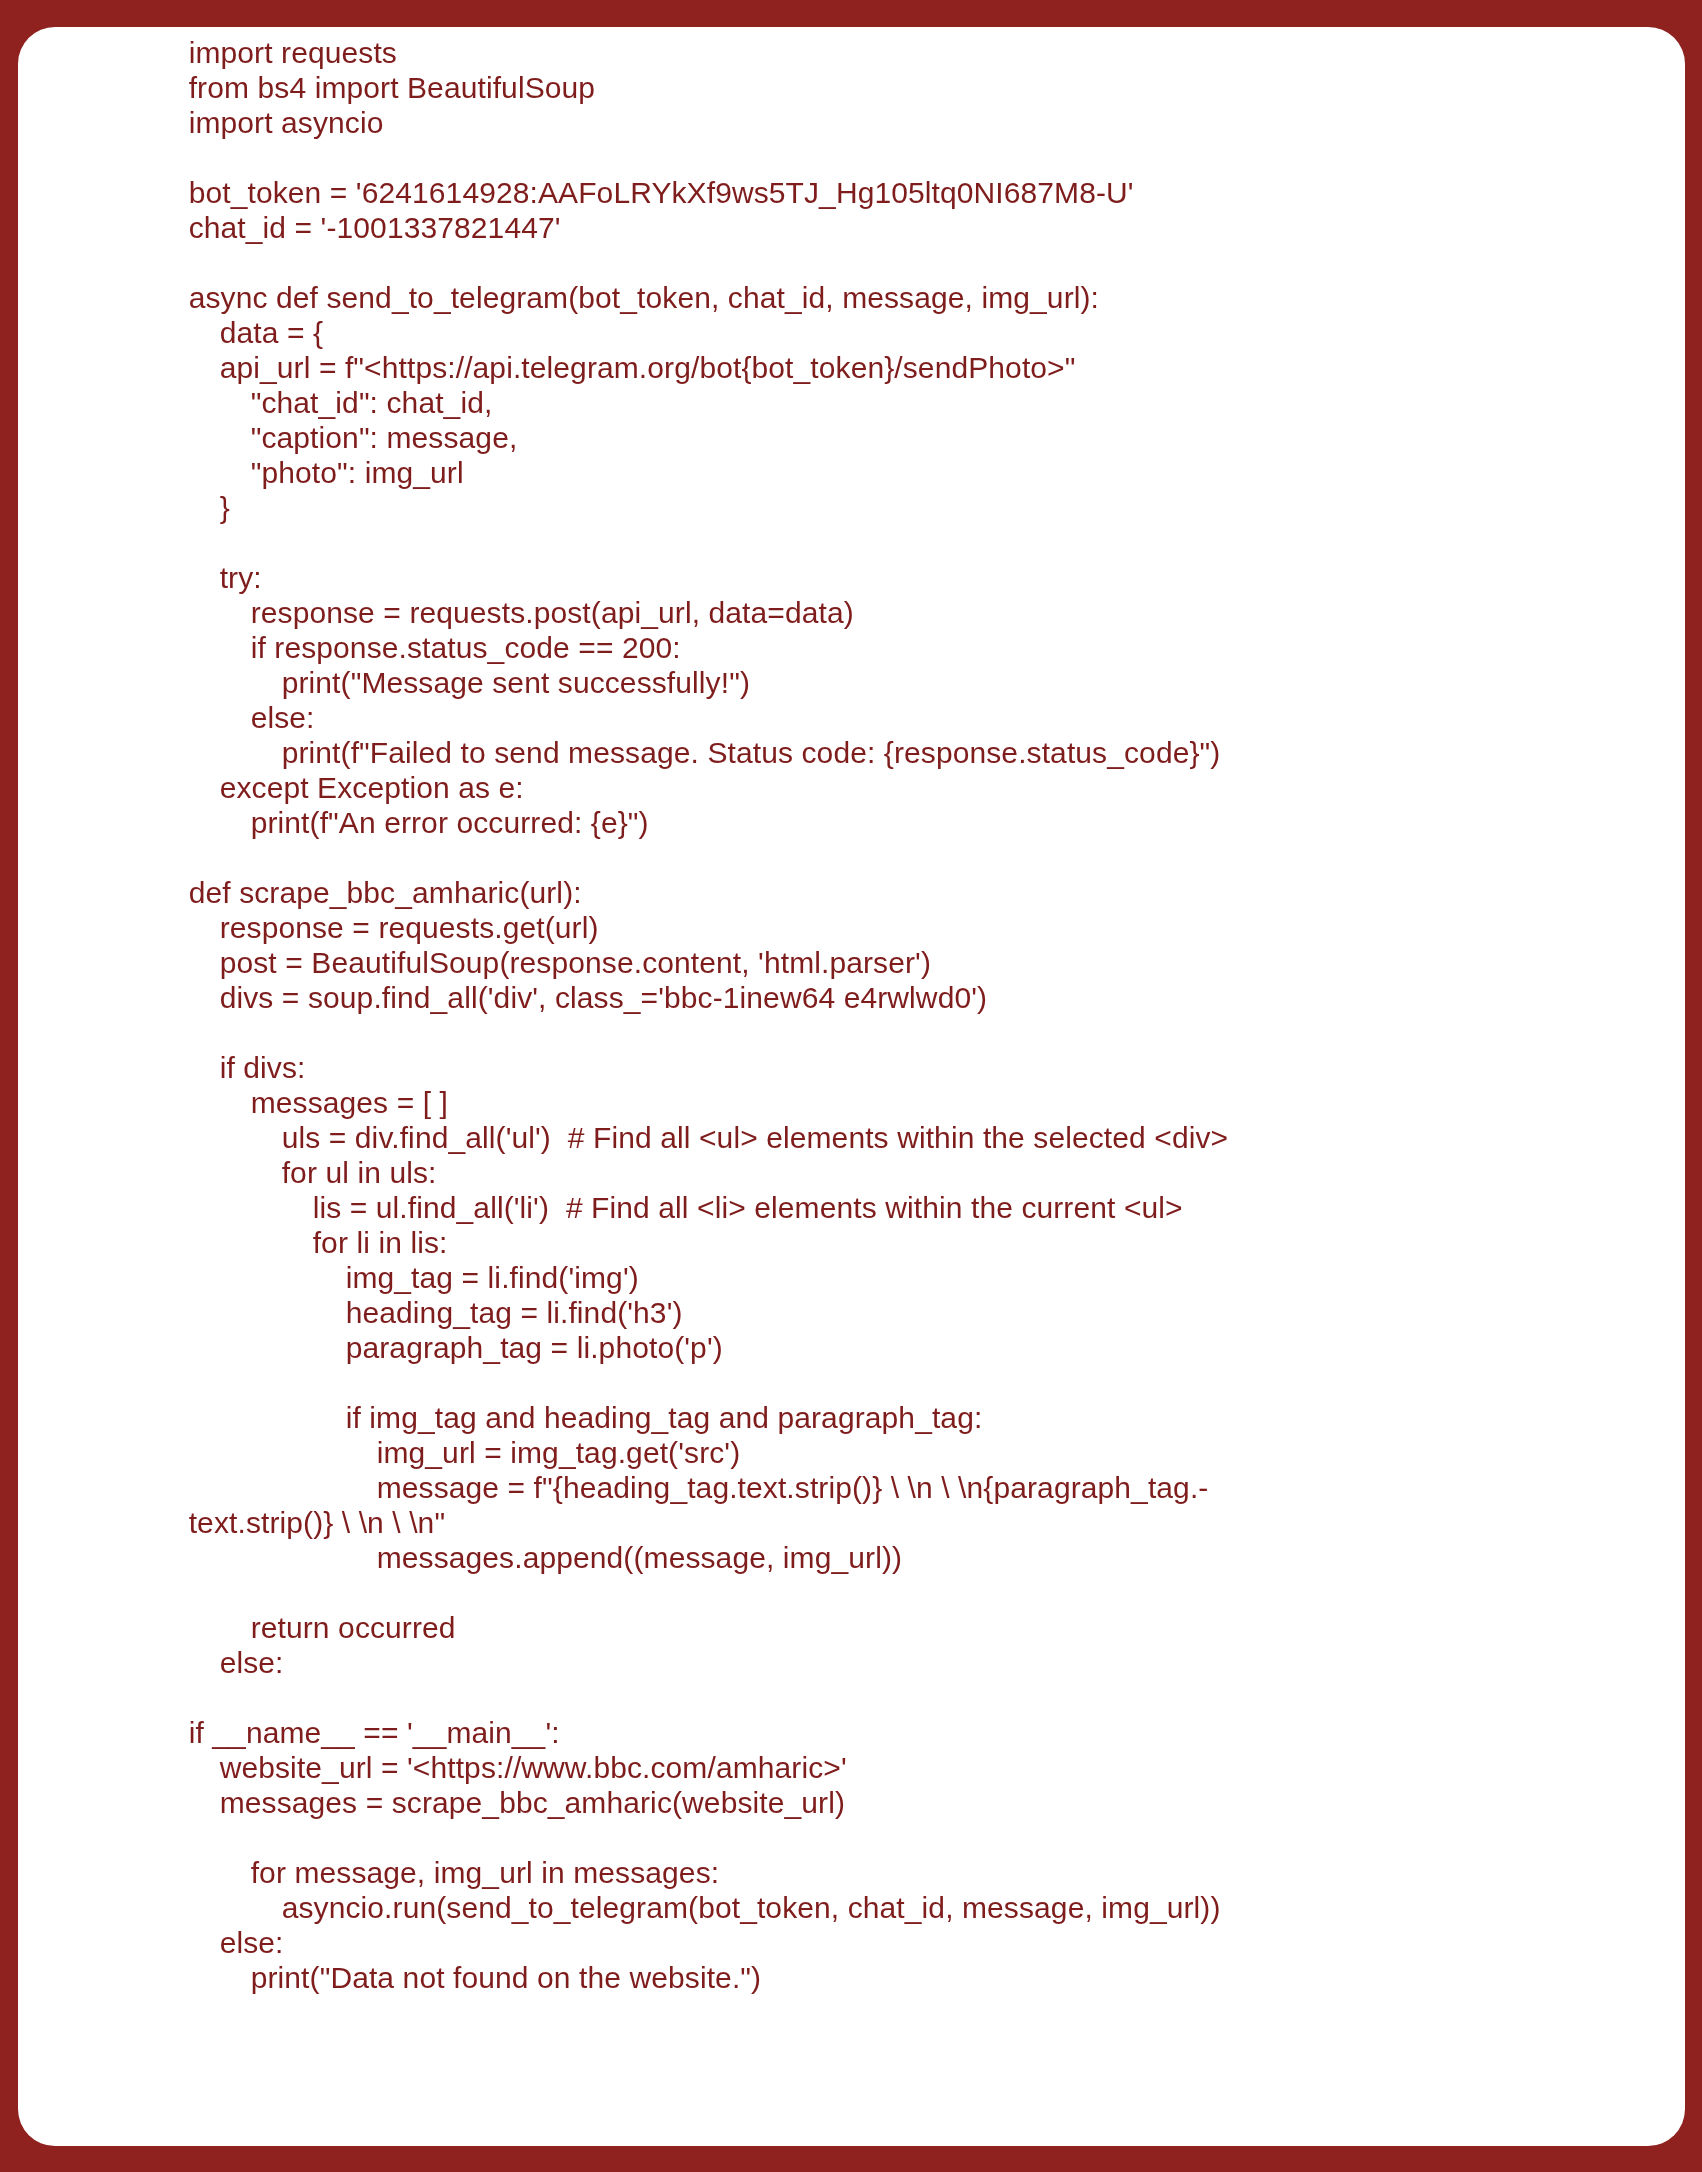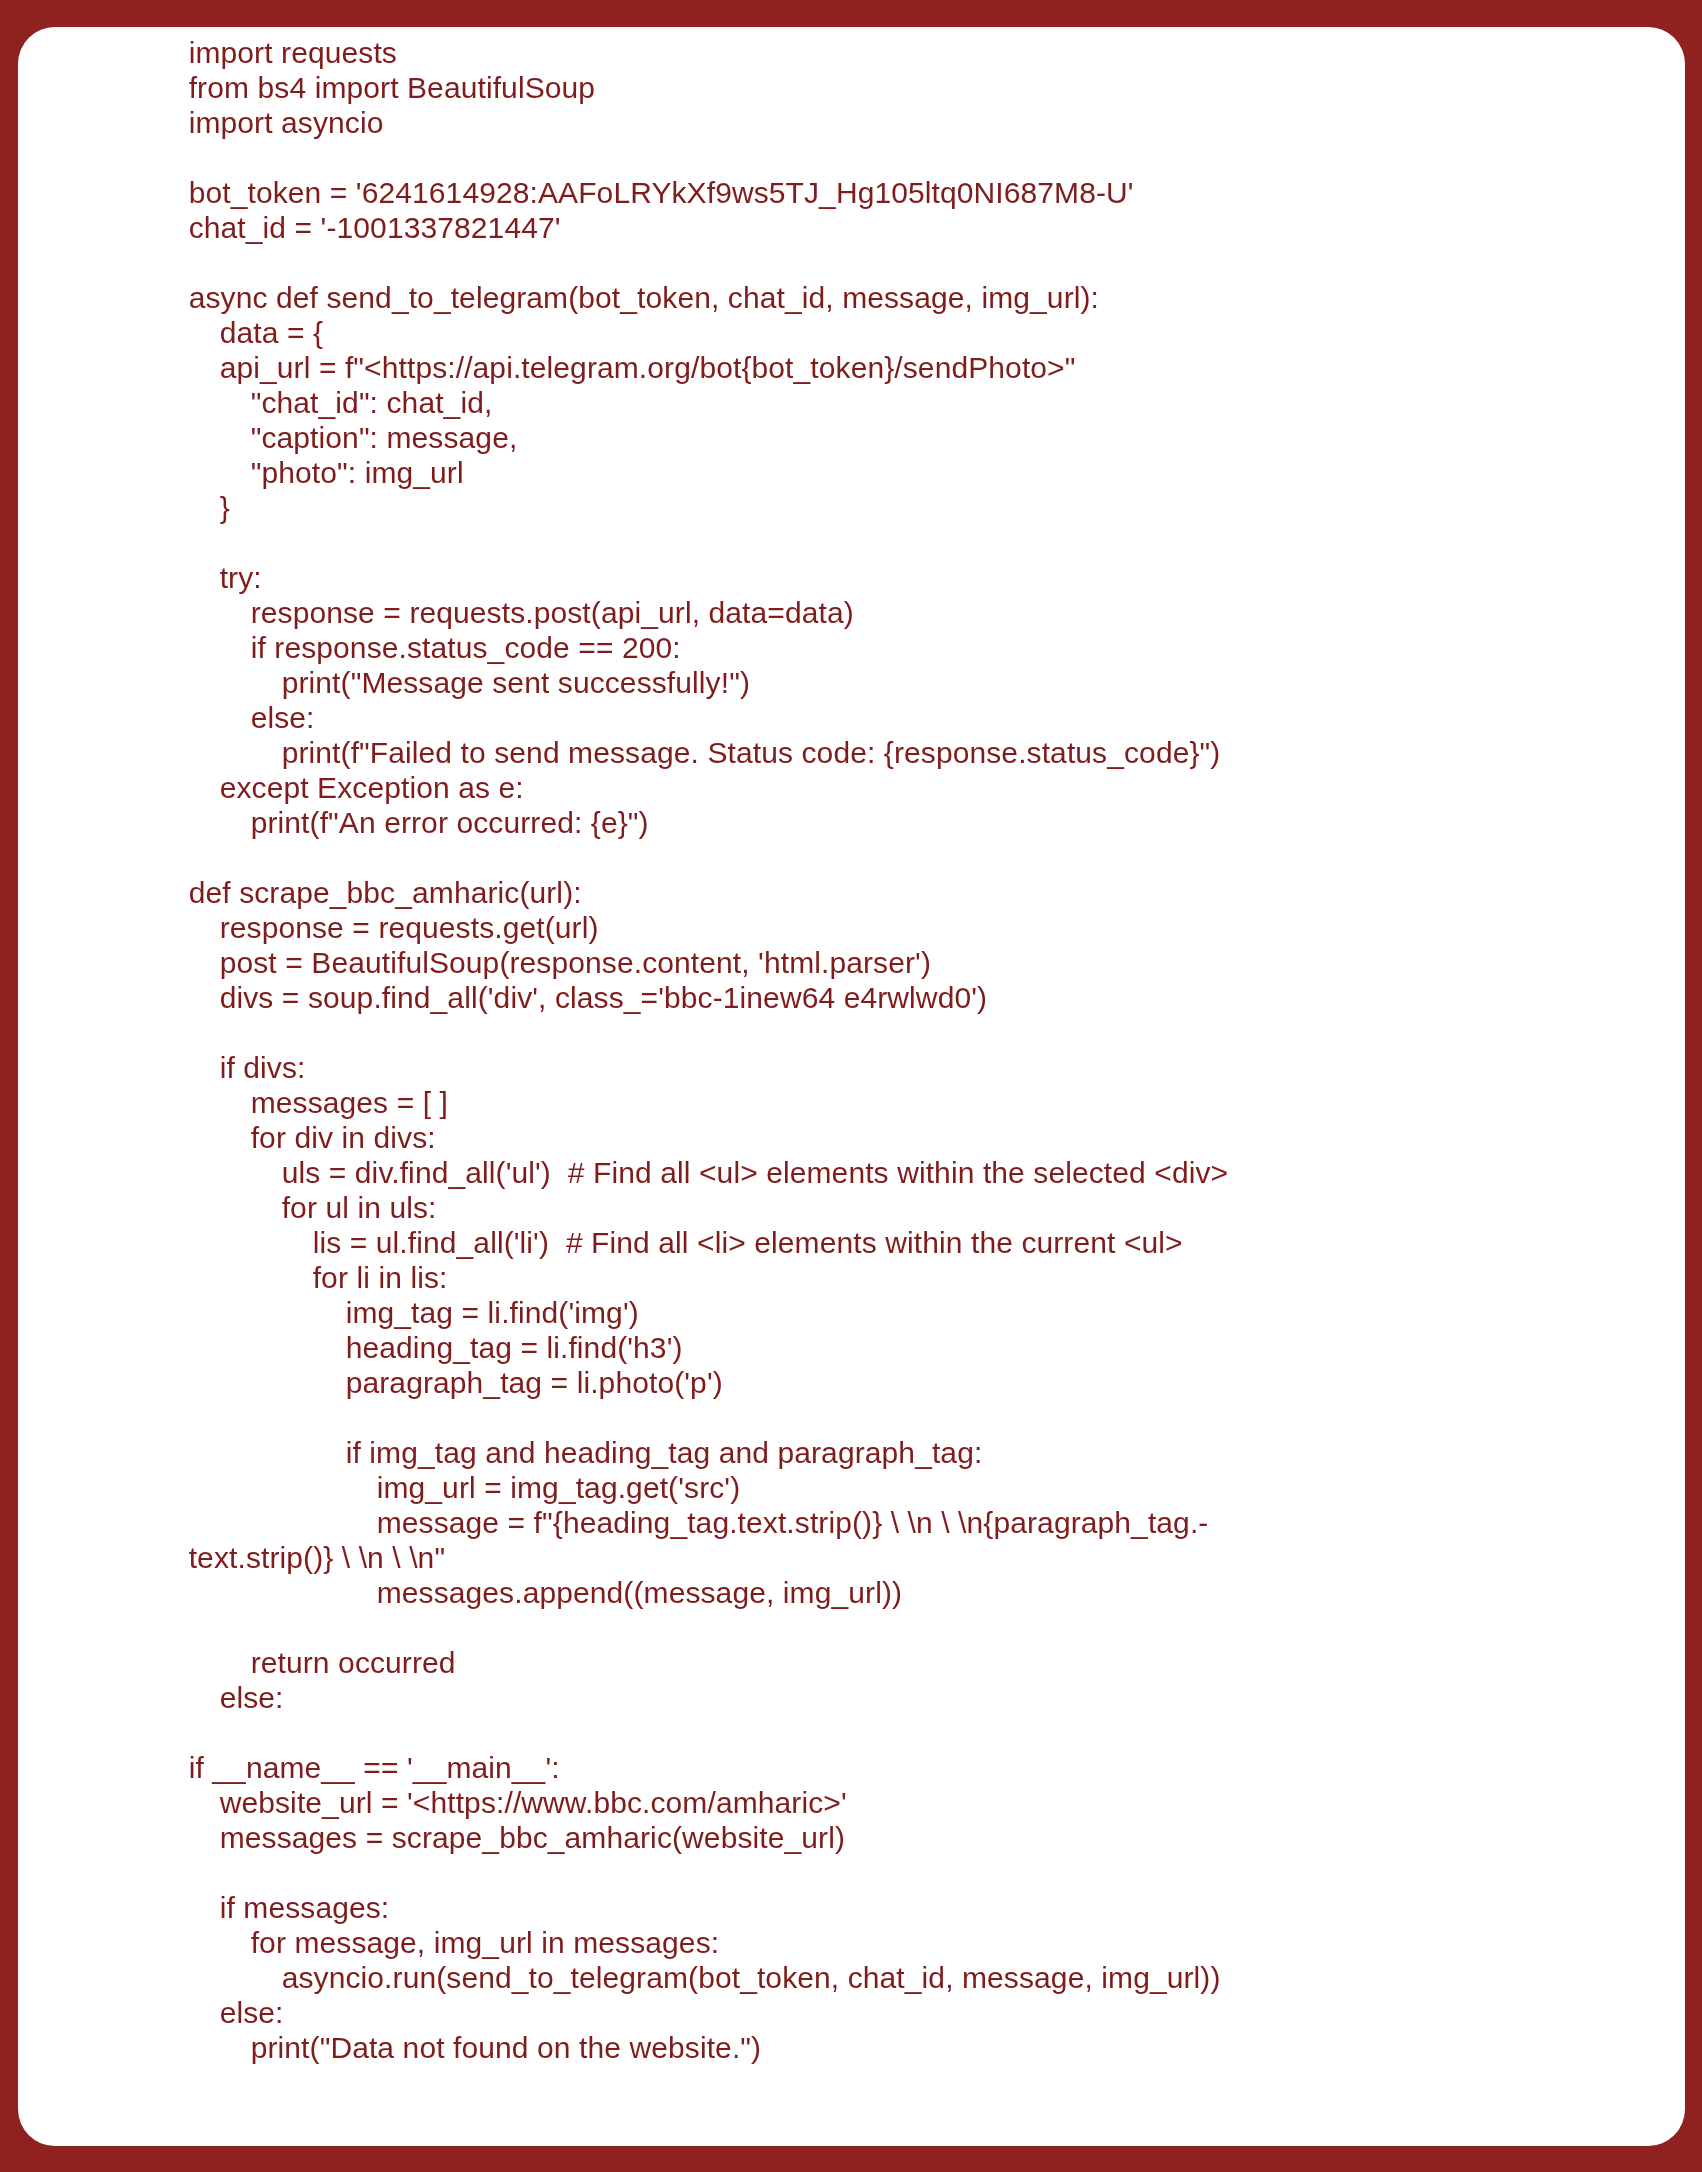--- a/index.html
+++ b/index.html
@@ -78,21 +78,20 @@
       <li class="line i1">except Exception as e:</li>
       <li class="line i2">print(f"An error occurred: {e}")</li>
       <li class="line i0">&nbsp;</li>
       <li class="line i0">def scrape_bbc_amharic(url):</li>
       <li class="line i1">response = requests.get(url)</li>
       <li class="line i1">post = BeautifulSoup(response.content, 'html.parser')</li>
       <li class="line i1">divs = soup.find_all('div', class_='bbc-1inew64 e4rwlwd0')</li>
       <li class="line i0">&nbsp;</li>
       <li class="line i1">if divs:</li>
       <li class="line i2">messages = [ ]</li>
-      <li class="line i2">for div in divs:</li>
       <li class="line i3">uls = div.find_all('ul')  # Find all &lt;ul&gt; elements within the selected &lt;div&gt;</li>
       <li class="line i3">for ul in uls:</li>
       <li class="line i4">lis = ul.find_all('li')  # Find all &lt;li&gt; elements within the current &lt;ul&gt;</li>
       <li class="line i4">for li in lis:</li>
       <li class="line i5">img_tag = li.find('img')</li>
       <li class="line i5">heading_tag = li.find('h3')</li>
       <li class="line i5">paragraph_tag = li.photo('p')</li>
       <li class="line i0">&nbsp;</li>
       <li class="line i5">if img_tag and heading_tag and paragraph_tag:</li>
       <li class="line i6">img_url = img_tag.get('src')</li>
@@ -100,20 +99,19 @@
       <li class="line i0">text.strip()} \ \n \ \n"</li>
       <li class="line i6">messages.append((message, img_url))</li>
       <li class="line i0">&nbsp;</li>
       <li class="line i2">return occurred</li>
       <li class="line i1">else:</li>
       <li class="line i0">&nbsp;</li>
       <li class="line i0">if __name__ == '__main__':</li>
       <li class="line i1">website_url = '&lt;https://www.bbc.com/amharic&gt;'</li>
       <li class="line i1">messages = scrape_bbc_amharic(website_url)</li>
       <li class="line i0">&nbsp;</li>
-      <li class="line i1">if messages:</li>
       <li class="line i2">for message, img_url in messages:</li>
       <li class="line i3">asyncio.run(send_to_telegram(bot_token, chat_id, message, img_url))</li>
       <li class="line i1">else:</li>
       <li class="line i2">print("Data not found on the website.")</li>
     </ol>
 </div>
 
 
 </body></html>

